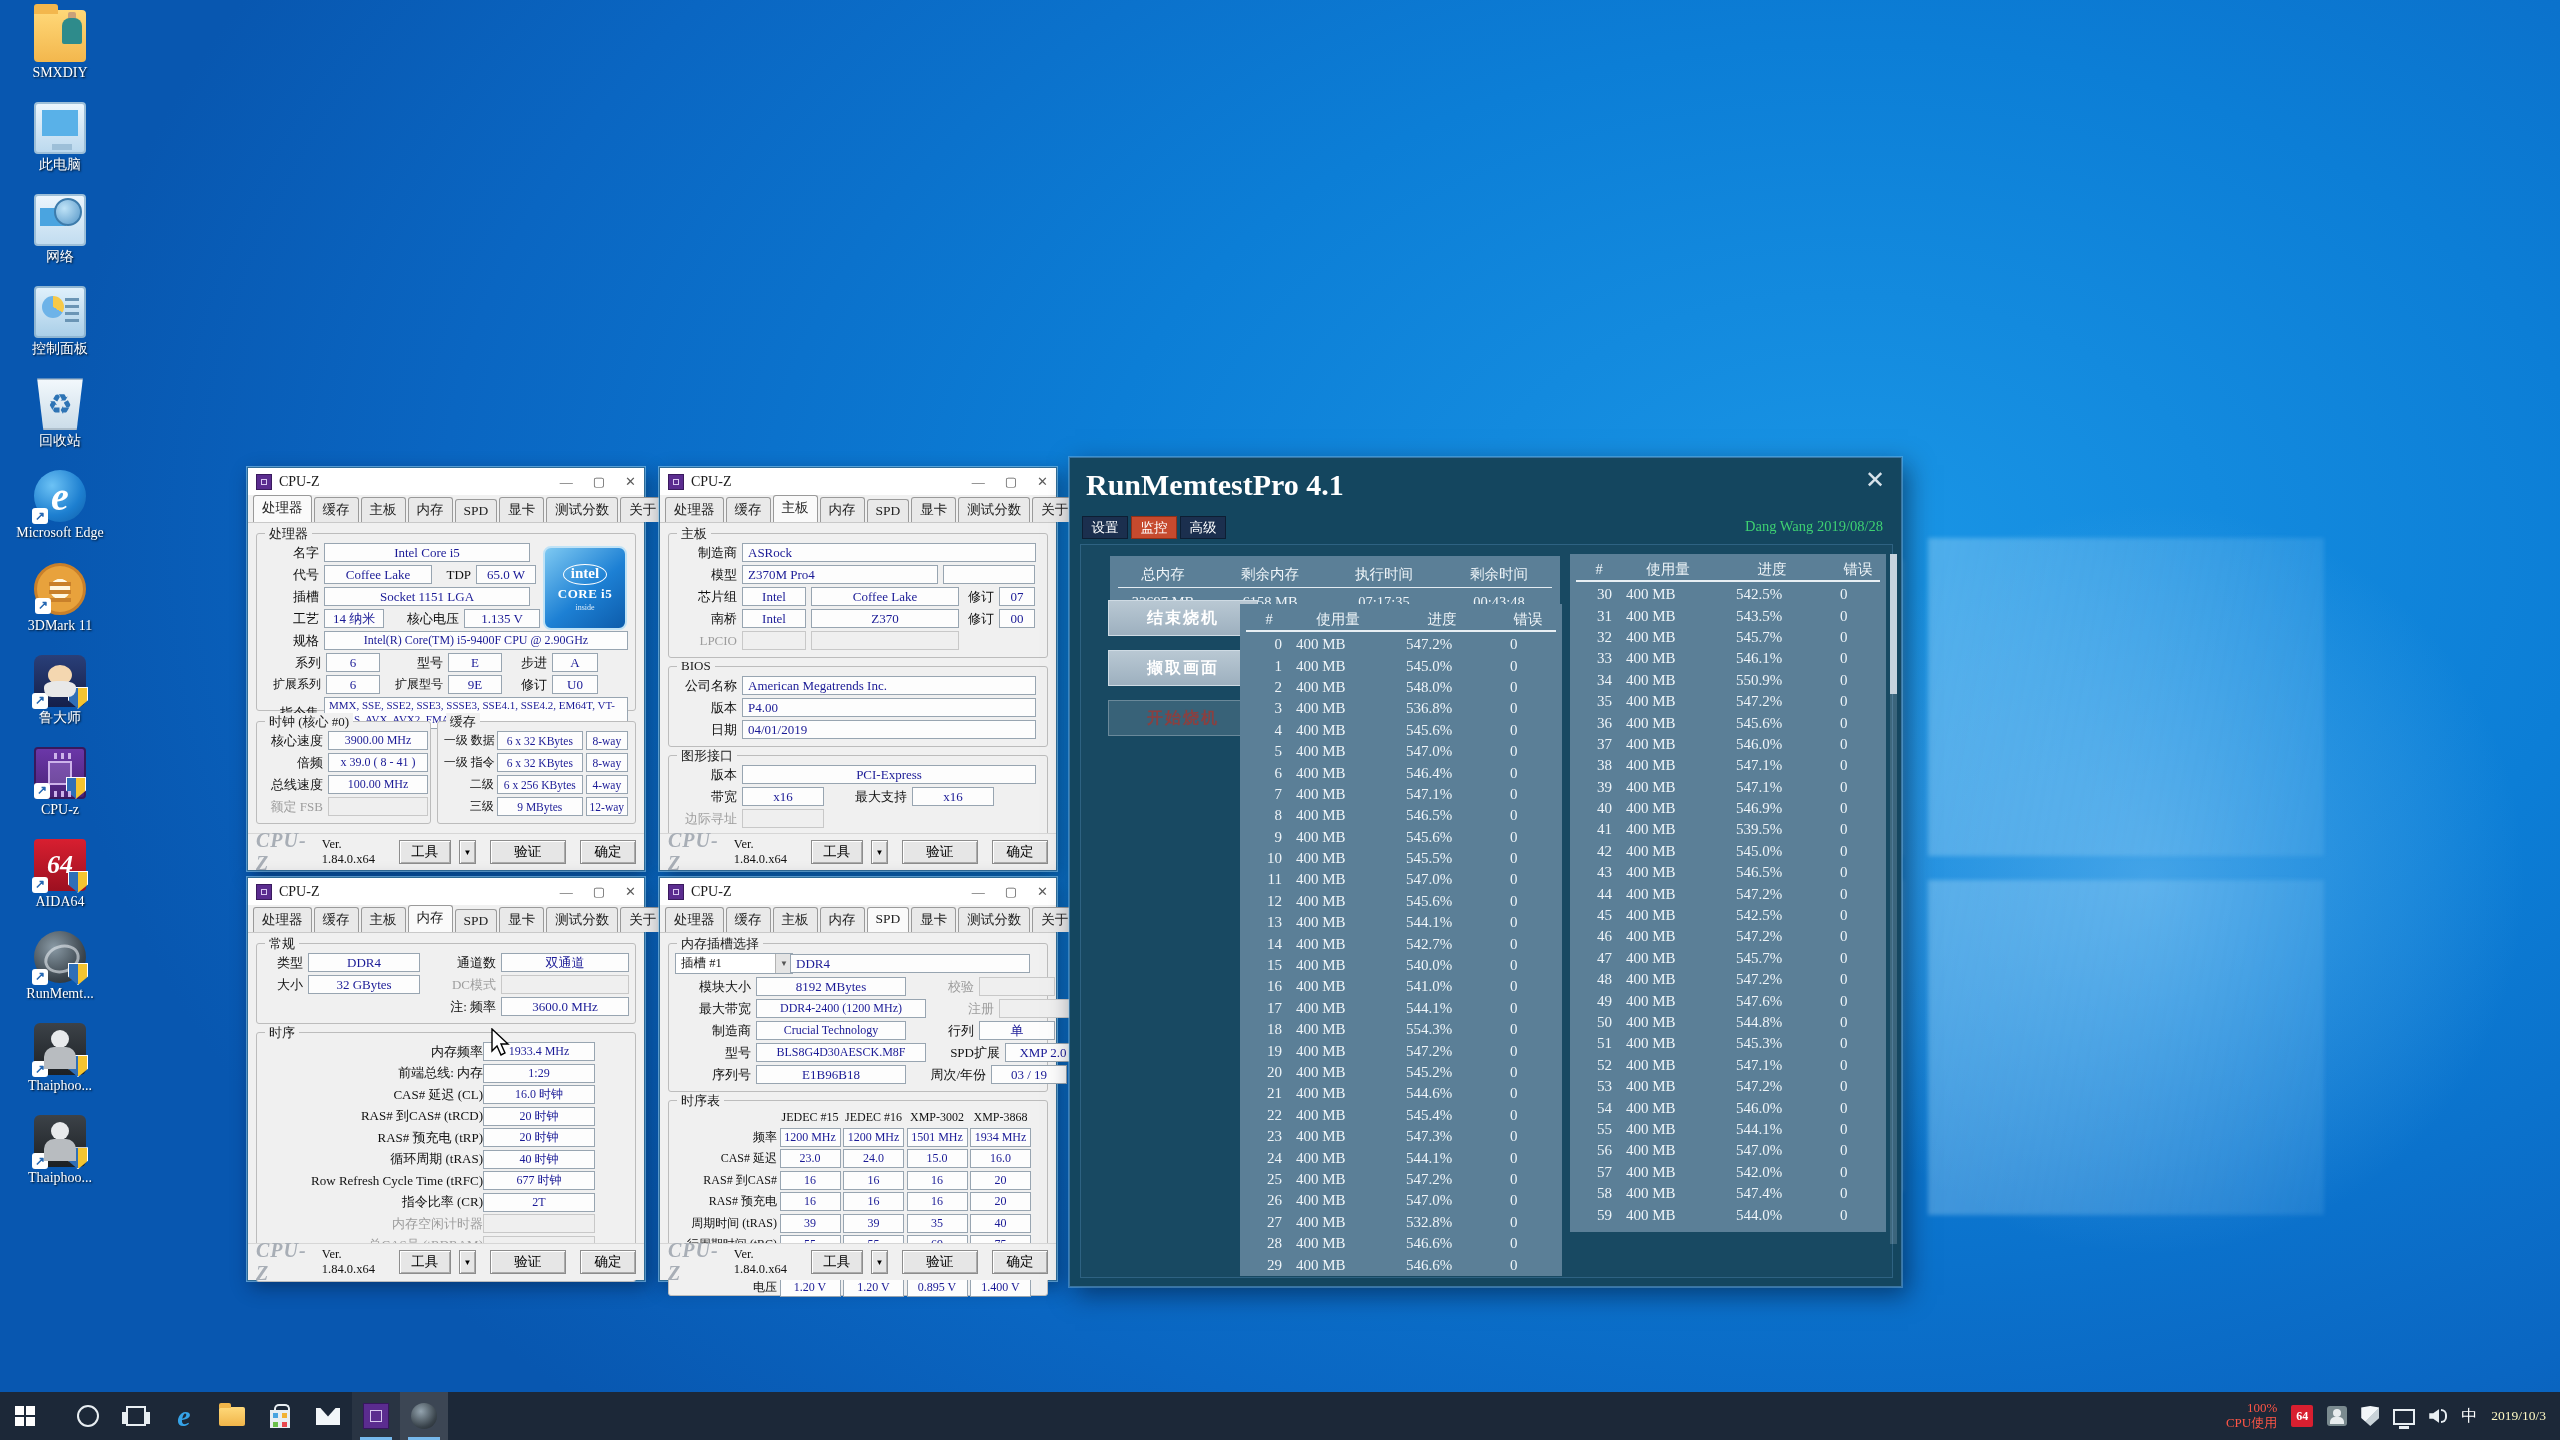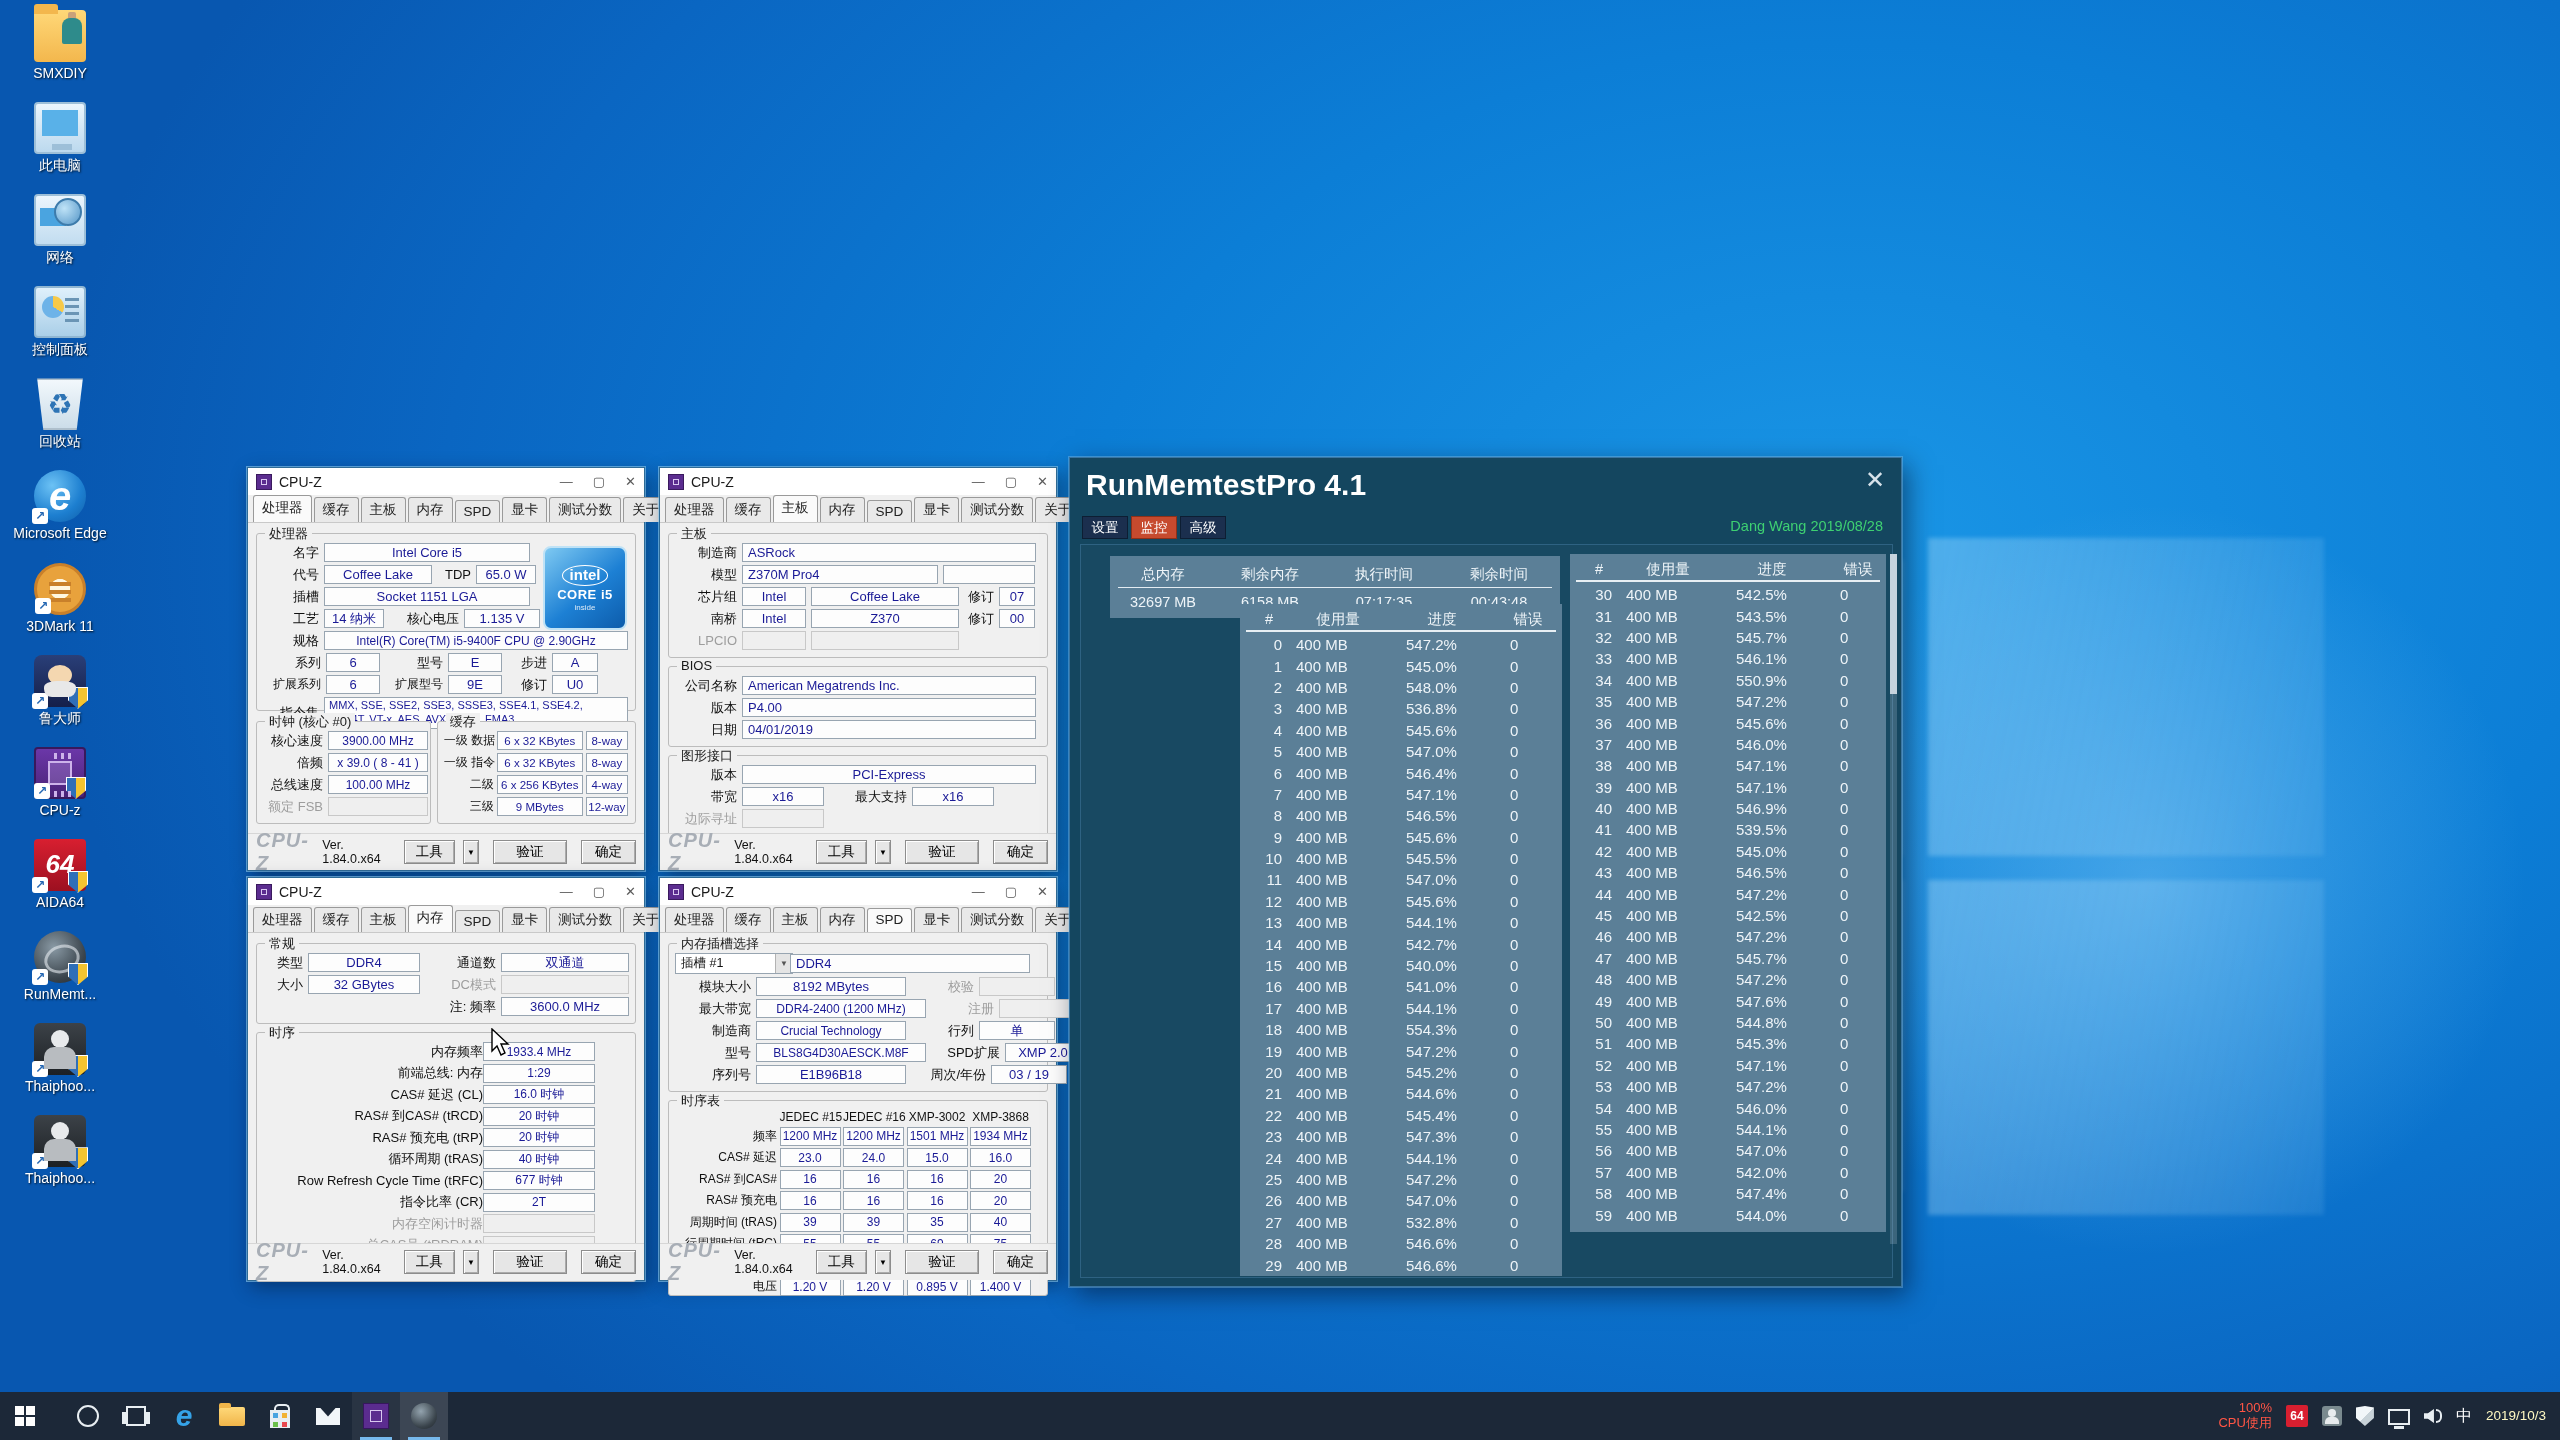--- a/index.html
+++ b/index.html
@@ -1,18 +1,18 @@
 <!DOCTYPE html>
 <html><head>
 <meta charset="utf-8">
 <style>
   * { margin:0; padding:0; box-sizing:border-box; }
   html,body { width:2560px; height:1440px; overflow:hidden; font-family:"Liberation Sans","DejaVu Sans",sans-serif; }
   #stage { position:absolute; width:2560px; height:1440px; overflow:hidden;
-    background: radial-gradient(1800px 1200px at 72% 38%, #1a96e6 0%, #0c7ed6 42%, #0a66c2 78%, #0857b0 100%); }
+    background: radial-gradient(1800px 1200px at 72% 38%, #1a96e6 0%, #0c7ed6 42%, #0a66c2 78%, #0857b0 100%); font-family: Liberation Serif, serif; }
 
   
   .wp-glow { position:absolute; left:1650px; top:380px; width:1000px; height:1000px;
     background: radial-gradient(closest-side, rgba(150,215,255,.38), rgba(120,195,245,.14) 55%, transparent 75%); }
   .wp-pane { position:absolute; background:linear-gradient(100deg, rgba(210,240,255,.30), rgba(170,220,250,.12)); filter:blur(2px); }
   .wp-pane.tr { left:1928px; top:538px; width:396px; height:318px; }
   .wp-pane.br { left:1928px; top:880px; width:396px; height:335px; }
   .wp-pane.tl { left:1742px; top:560px; width:162px; height:296px; }
   .wp-pane.bl { left:1742px; top:880px; width:162px; height:312px; }
 
@@ -819,20 +819,25 @@
           <div>剩余时间</div>
         </div>
       <div id="mt-sum-u"></div>
       <div class="mt-sumrow" id="mt-sum-v">
           <div>32697 MB</div>
           <div>6158 MB</div>
           <div>07:17:35</div>
           <div>00:43:48</div>
         </div>
     </div>
+    <div id="mt-buttons">
+        <div class="mt-btn">结束烧机</div>
+        <div class="mt-btn">撷取画面</div>
+        <div class="mt-btn dis">开始烧机</div>
+      </div>
     <div id="mt-left" class="mt-panel mt-table">
         <div class="mt-hd">
           <div>#</div>
           <div>使用量</div>
           <div>进度</div>
           <div>错误</div>
         </div>
         <div class="mt-row">
           <div>0</div>
           <div>400 MB</div>

